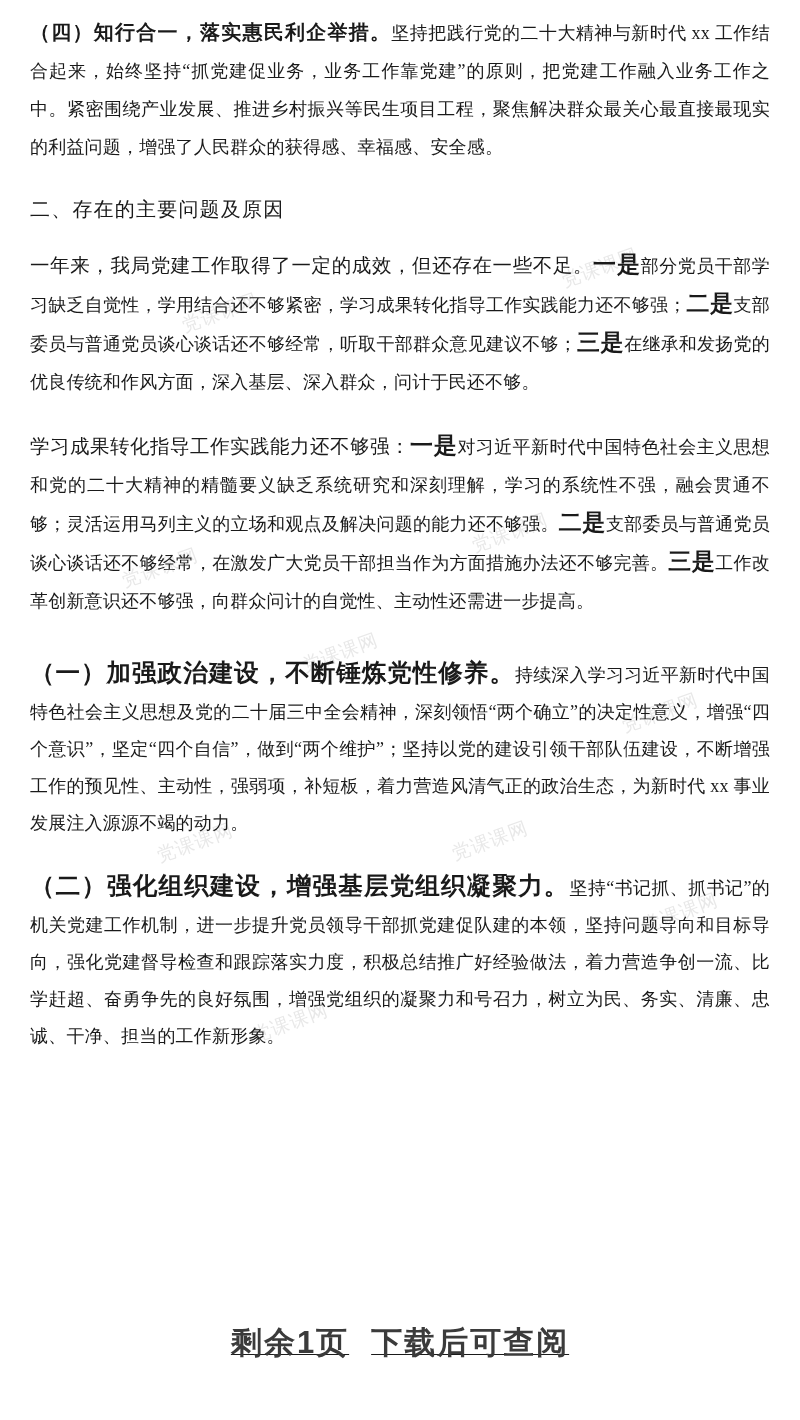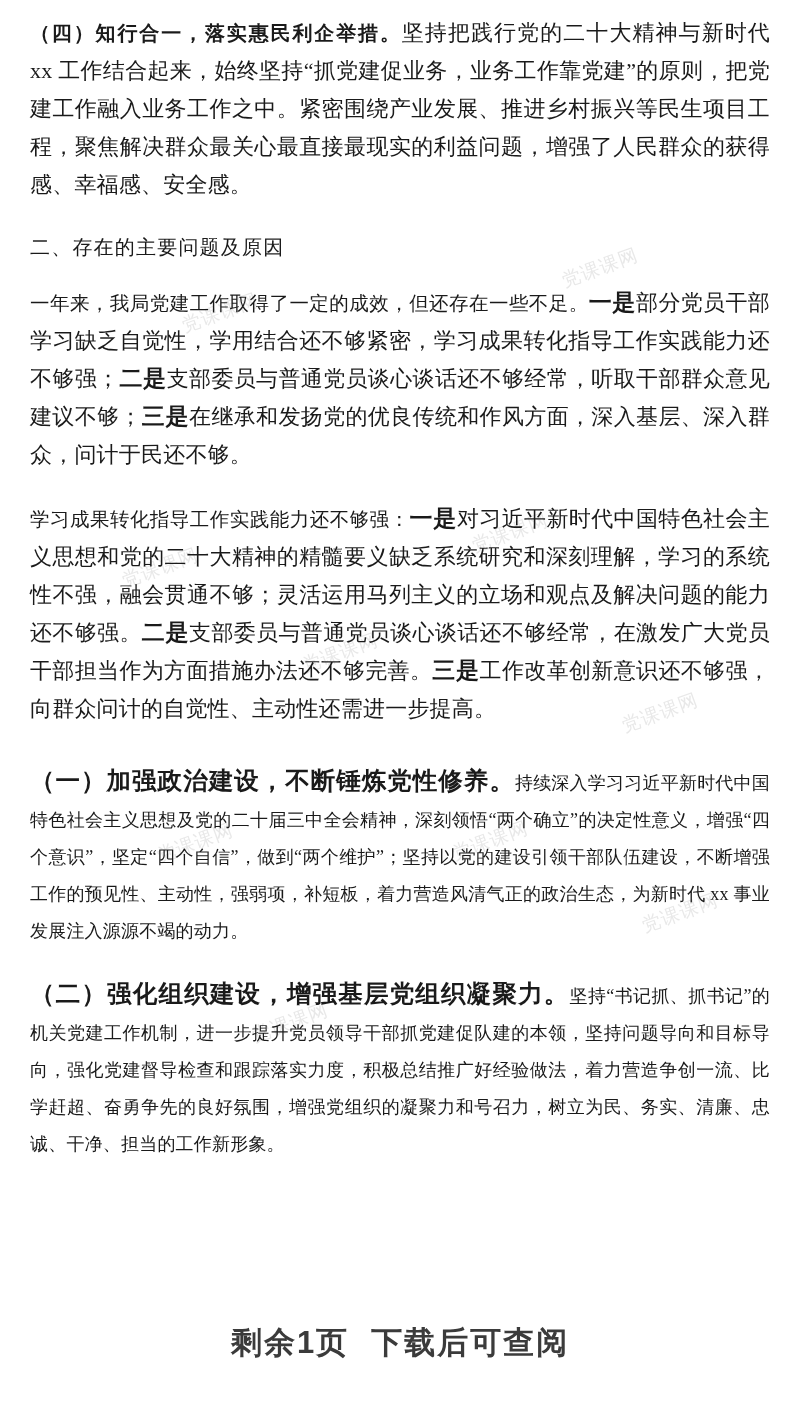--- a/index.html
+++ b/index.html
@@ -55,21 +55,21 @@
 
   .heading-inline {
     font-size: 20px;
     font-weight: bold;
     letter-spacing: 1px;
   }
   .heading-inline.big {
     font-size: 24.5px;
   }
   .sub-run {
-    font-size: 22px;
+    font-size: 18px;
     letter-spacing: 0.2px;
   }
   .emph {
     font-weight: bold;
     font-size: 23px;
     letter-spacing: 0.5px;
   }
   .sec-head {
     position: relative;
     z-index: 8;
@@ -85,20 +85,21 @@
   }
 
   
   .footer-note {
     position: absolute;
     left: 0;
     right: 0;
     bottom: 56px;
     text-align: center;
     z-index: 9;
+    text-decoration: underline;
   }
   .footer-note span {
     font-family: "Liberation Sans", sans-serif;
     font-weight: bold;
     font-size: 31px;
     color: #3b3b3b;
     letter-spacing: 2px;
   }
   .footer-gap { display: inline-block; width: 22px; }
 </style>

